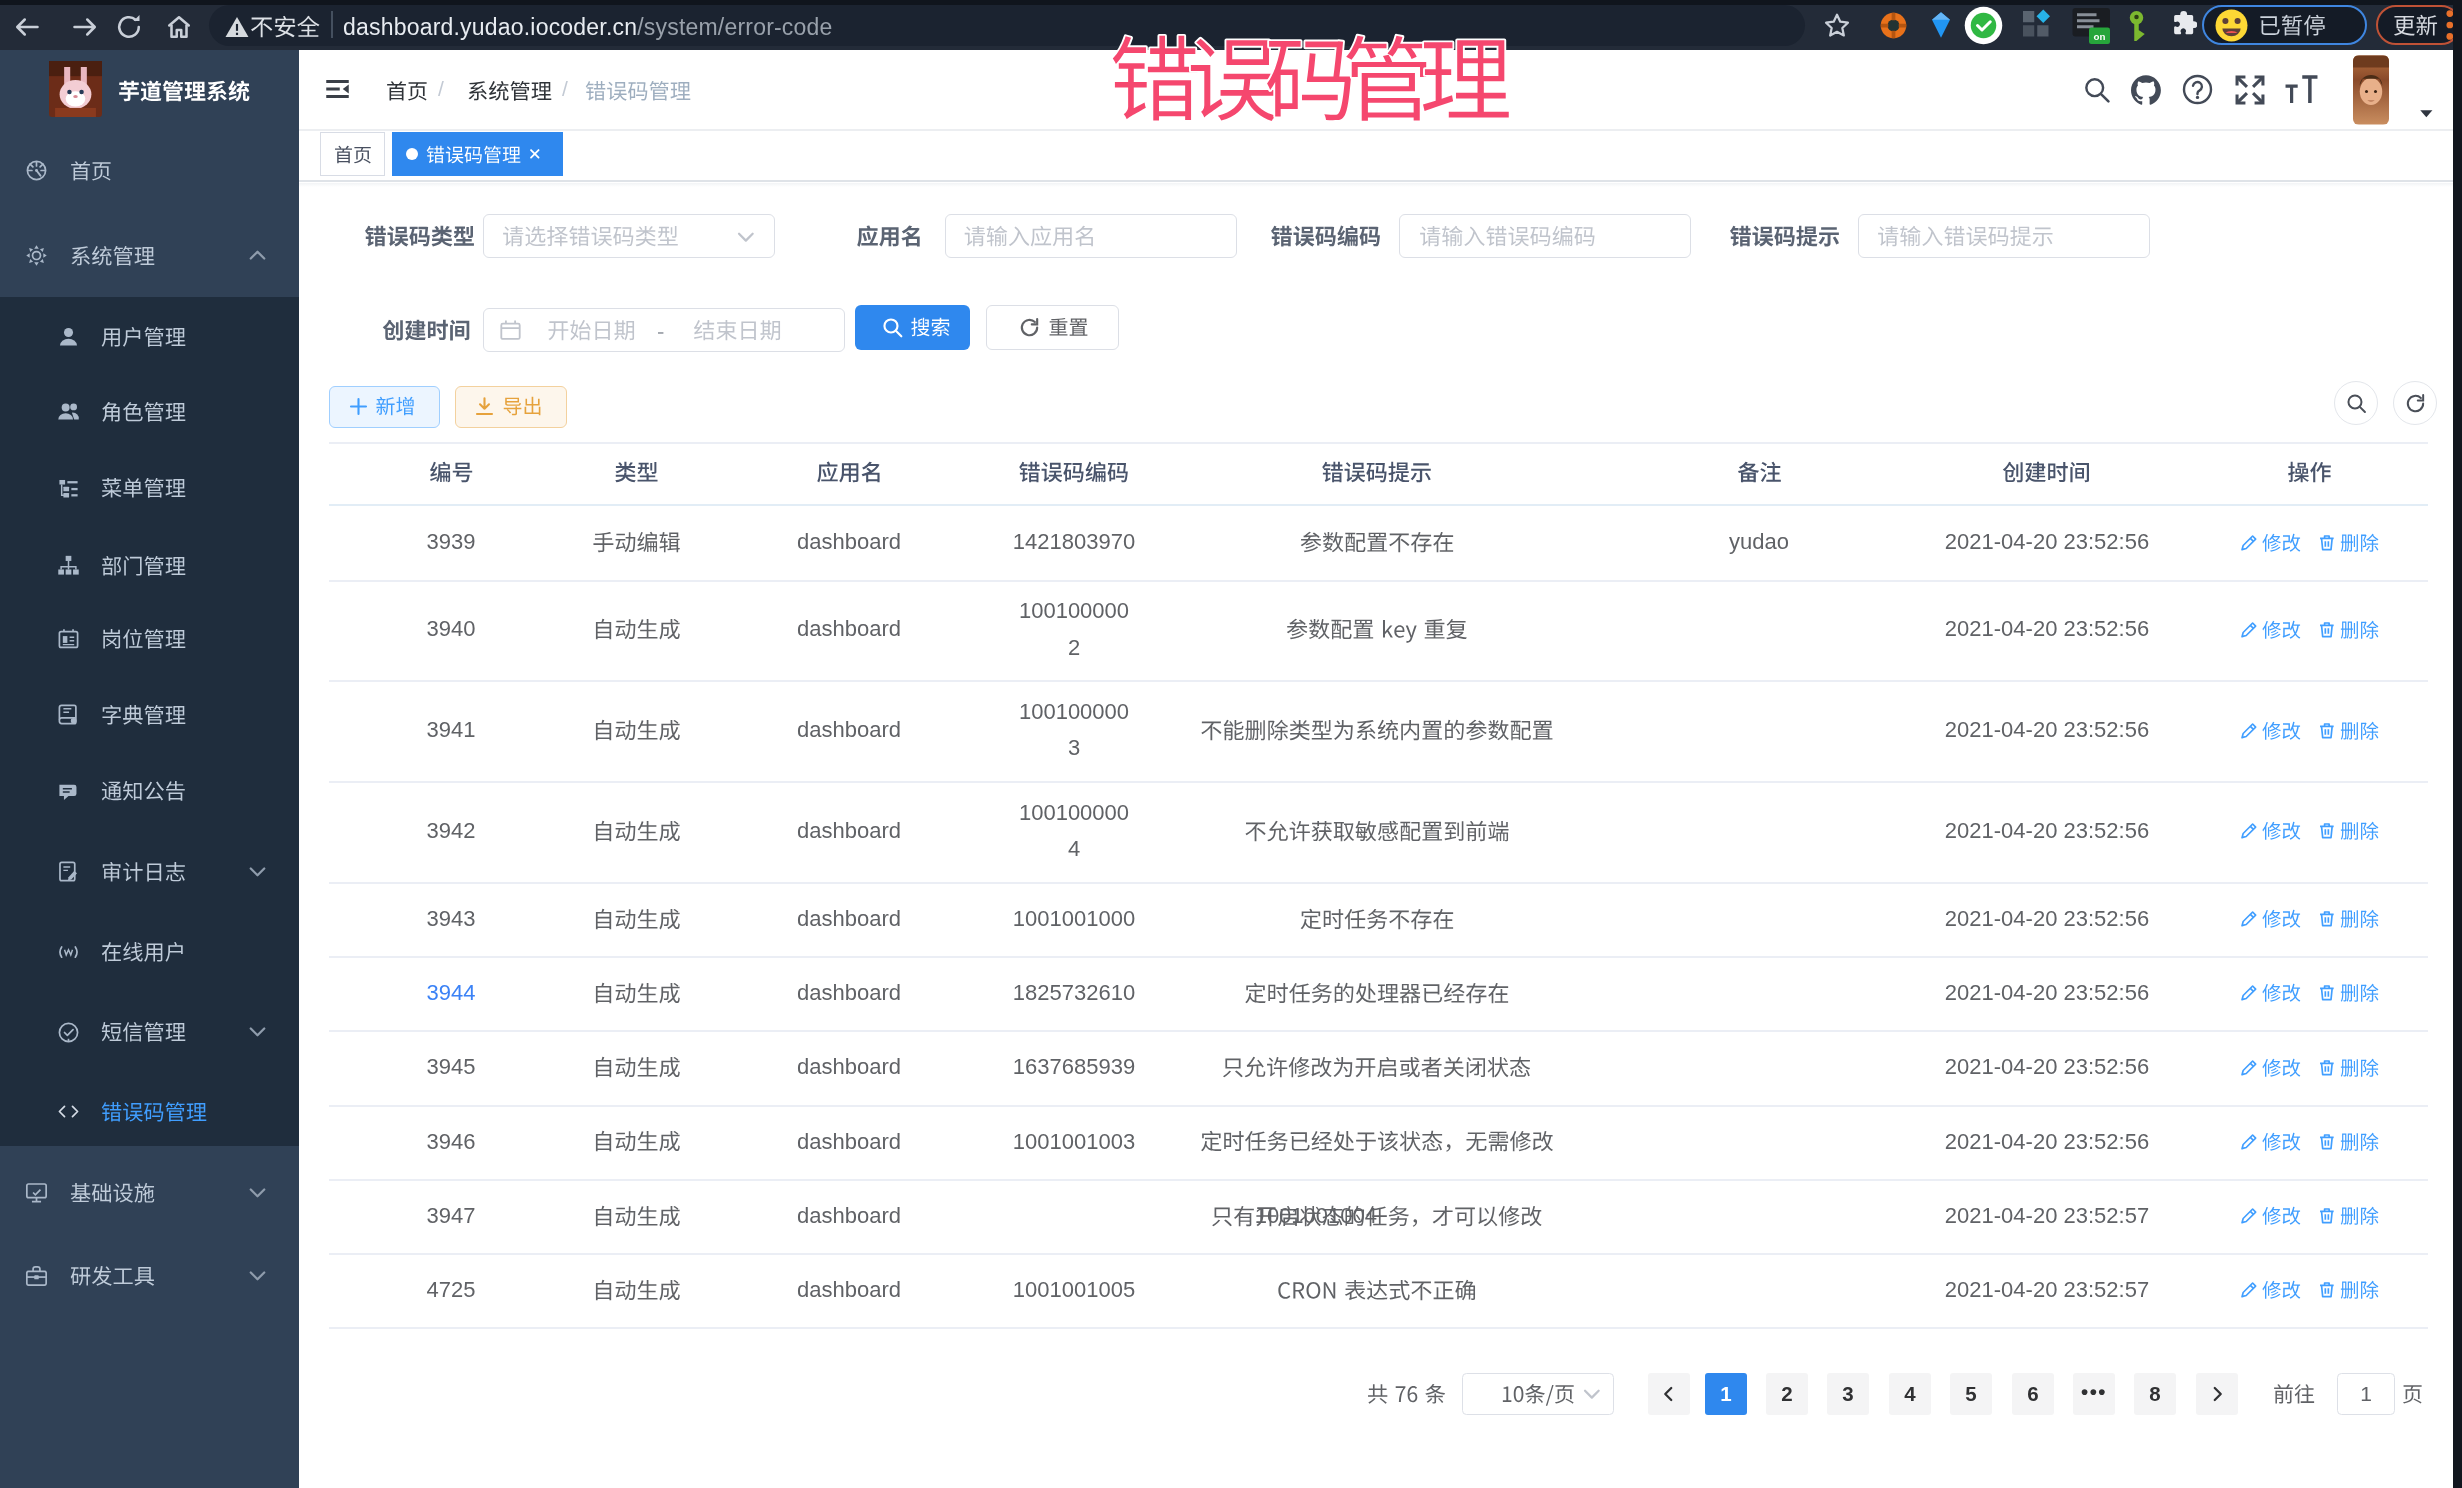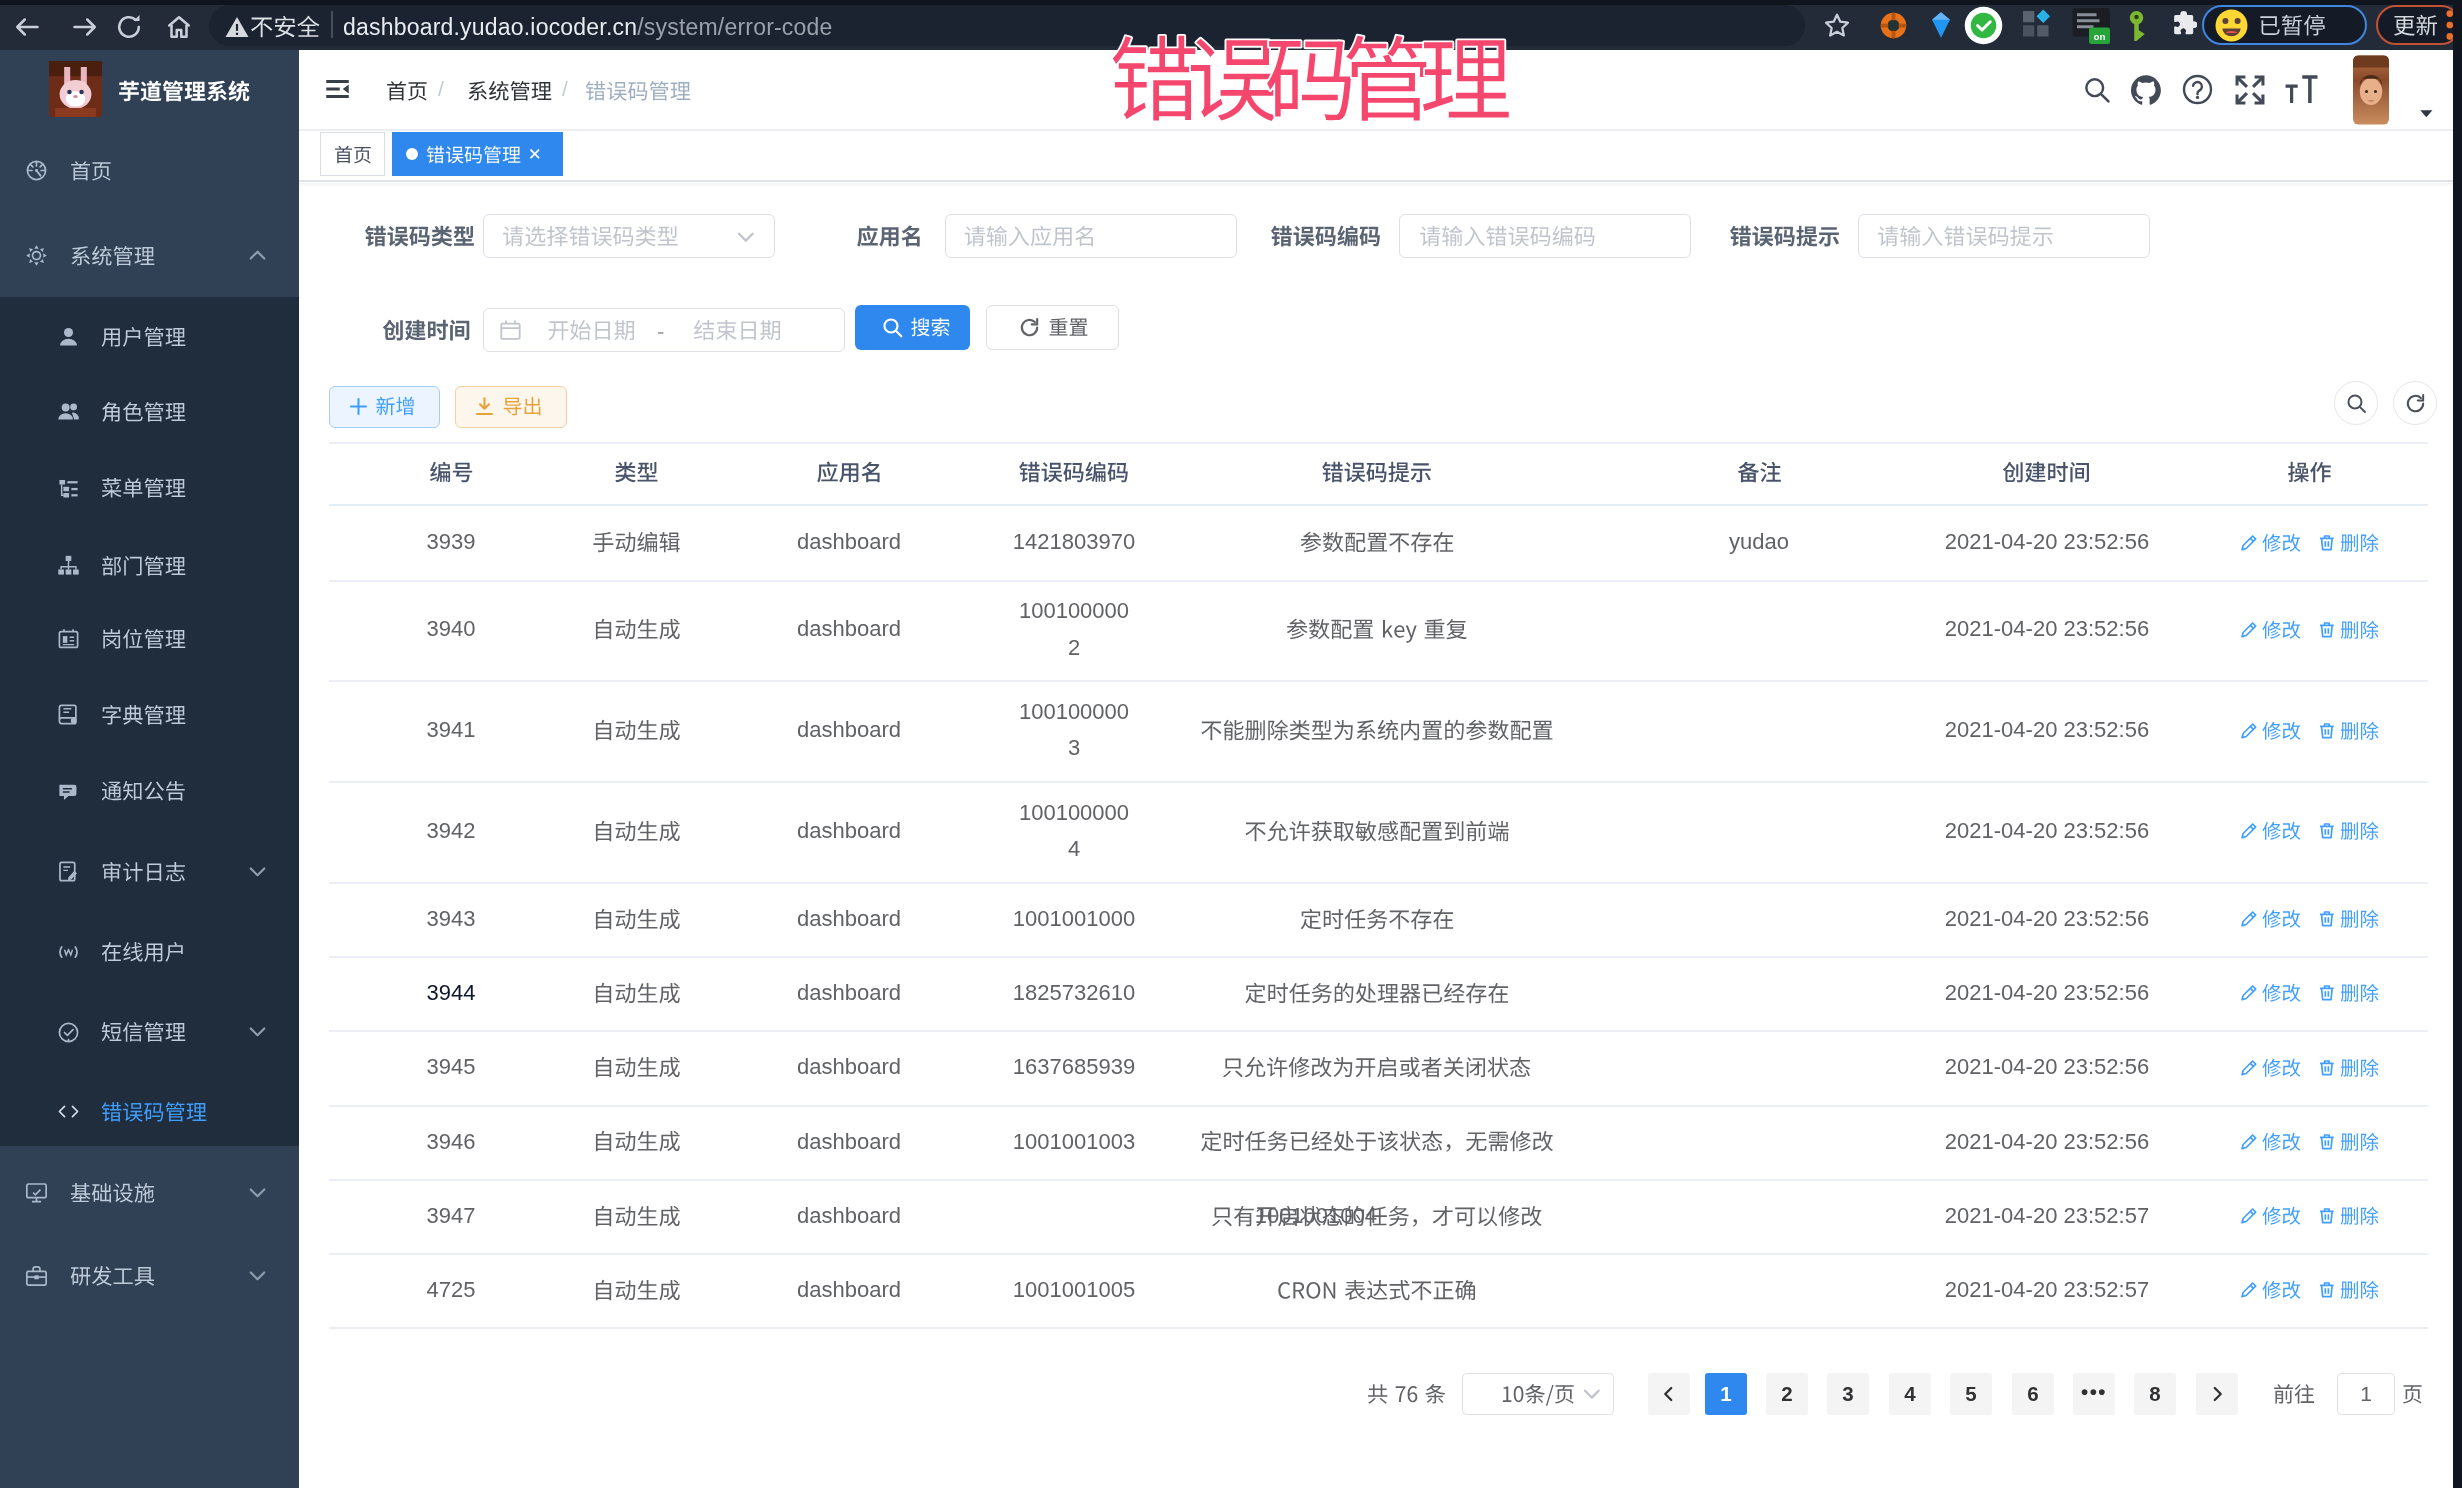--- a/index.html
+++ b/index.html
@@ -1359,21 +1359,21 @@
     </svg>
   </div>
 <div style="position:absolute;left:2340px;top:909px;">
     <svg style="width:39px;height:23.5px;display:block" viewBox="0 -22.9 52 31.2">
       <g fill="#409eff">
         <use href="#q124" transform="translate(0.0,0) scale(0.026000,-0.026000)"></use>
         <use href="#q125" transform="translate(26.0,0) scale(0.026000,-0.026000)"></use>
       </g>
     </svg>
   </div>
-<div style="position:absolute;left:148px;top:978px;width:606px;text-align:center;font-size:22px;color:#0f172a;line-height:30px">3944</div>
+<div style="position:absolute;left:148px;top:978px;width:606px;text-align:center;font-size:22px;color:#3b82f6;line-height:30px">3944</div>
 <div style="position:absolute;left:592px;top:982px;">
     <svg style="width:89px;height:26.5px;display:block" viewBox="0 -26.0 118 35.4">
       <g fill="#606266">
         <use href="#q126" transform="translate(0.0,0) scale(0.029500,-0.029500)"></use>
         <use href="#q116" transform="translate(29.5,0) scale(0.029500,-0.029500)"></use>
         <use href="#q127" transform="translate(59.0,0) scale(0.029500,-0.029500)"></use>
         <use href="#q128" transform="translate(88.5,0) scale(0.029500,-0.029500)"></use>
       </g>
     </svg>
   </div>

